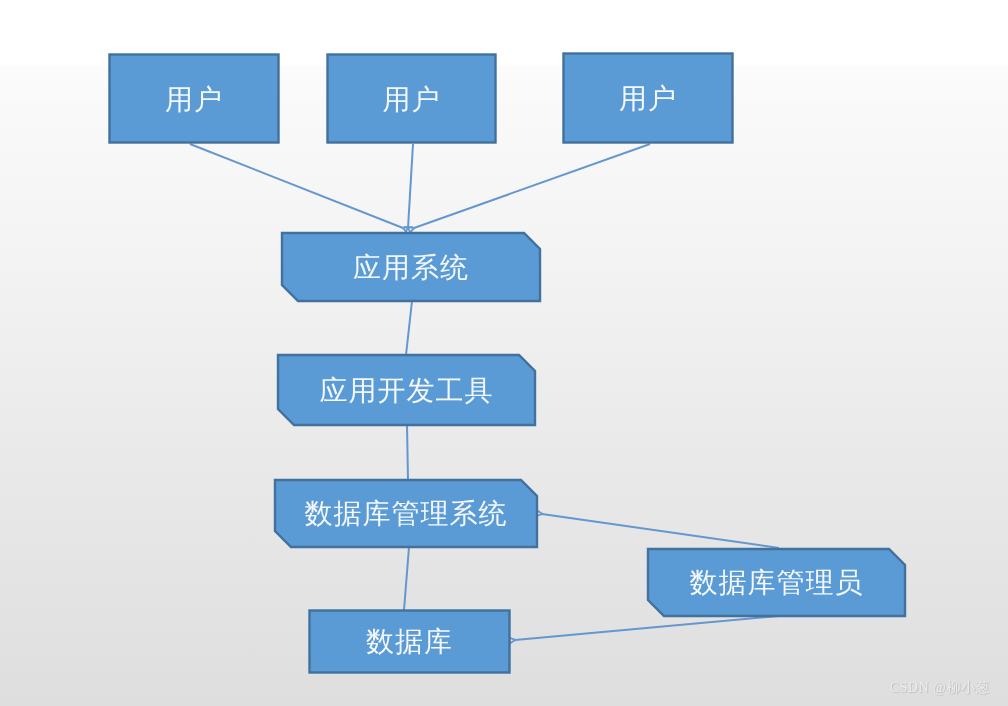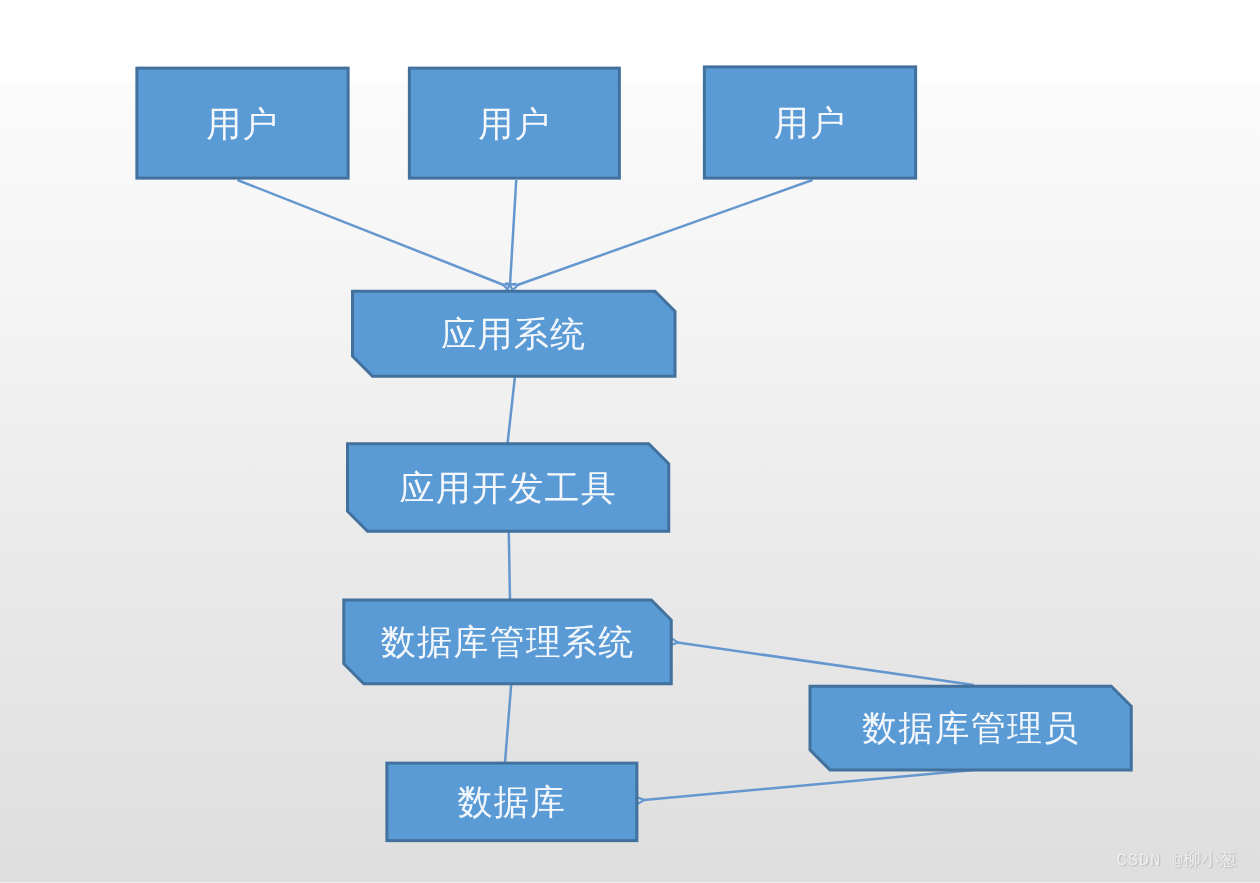--- a/index.html
+++ b/index.html
@@ -41,21 +41,21 @@
   .node-label {
     fill: #f4f8fc;
     font-family: "DejaVu Serif", "Liberation Serif", serif;
     font-size: 28px;
     letter-spacing: 1px;
   }
   .watermark {
     position: absolute;
     right: 18px;
     bottom: 9px;
-    font-family: Liberation Mono, monospace;
+    font-family: Liberation Serif, serif;
     font-size: 14px;
     color: #f0efef;
     text-shadow: 1px 1px 1px #bdbcbc, 0 0 1px #cccccc;
     letter-spacing: 0.5px;
   }
 </style>
 </head>
 <body>
 
 <div id="stage">

